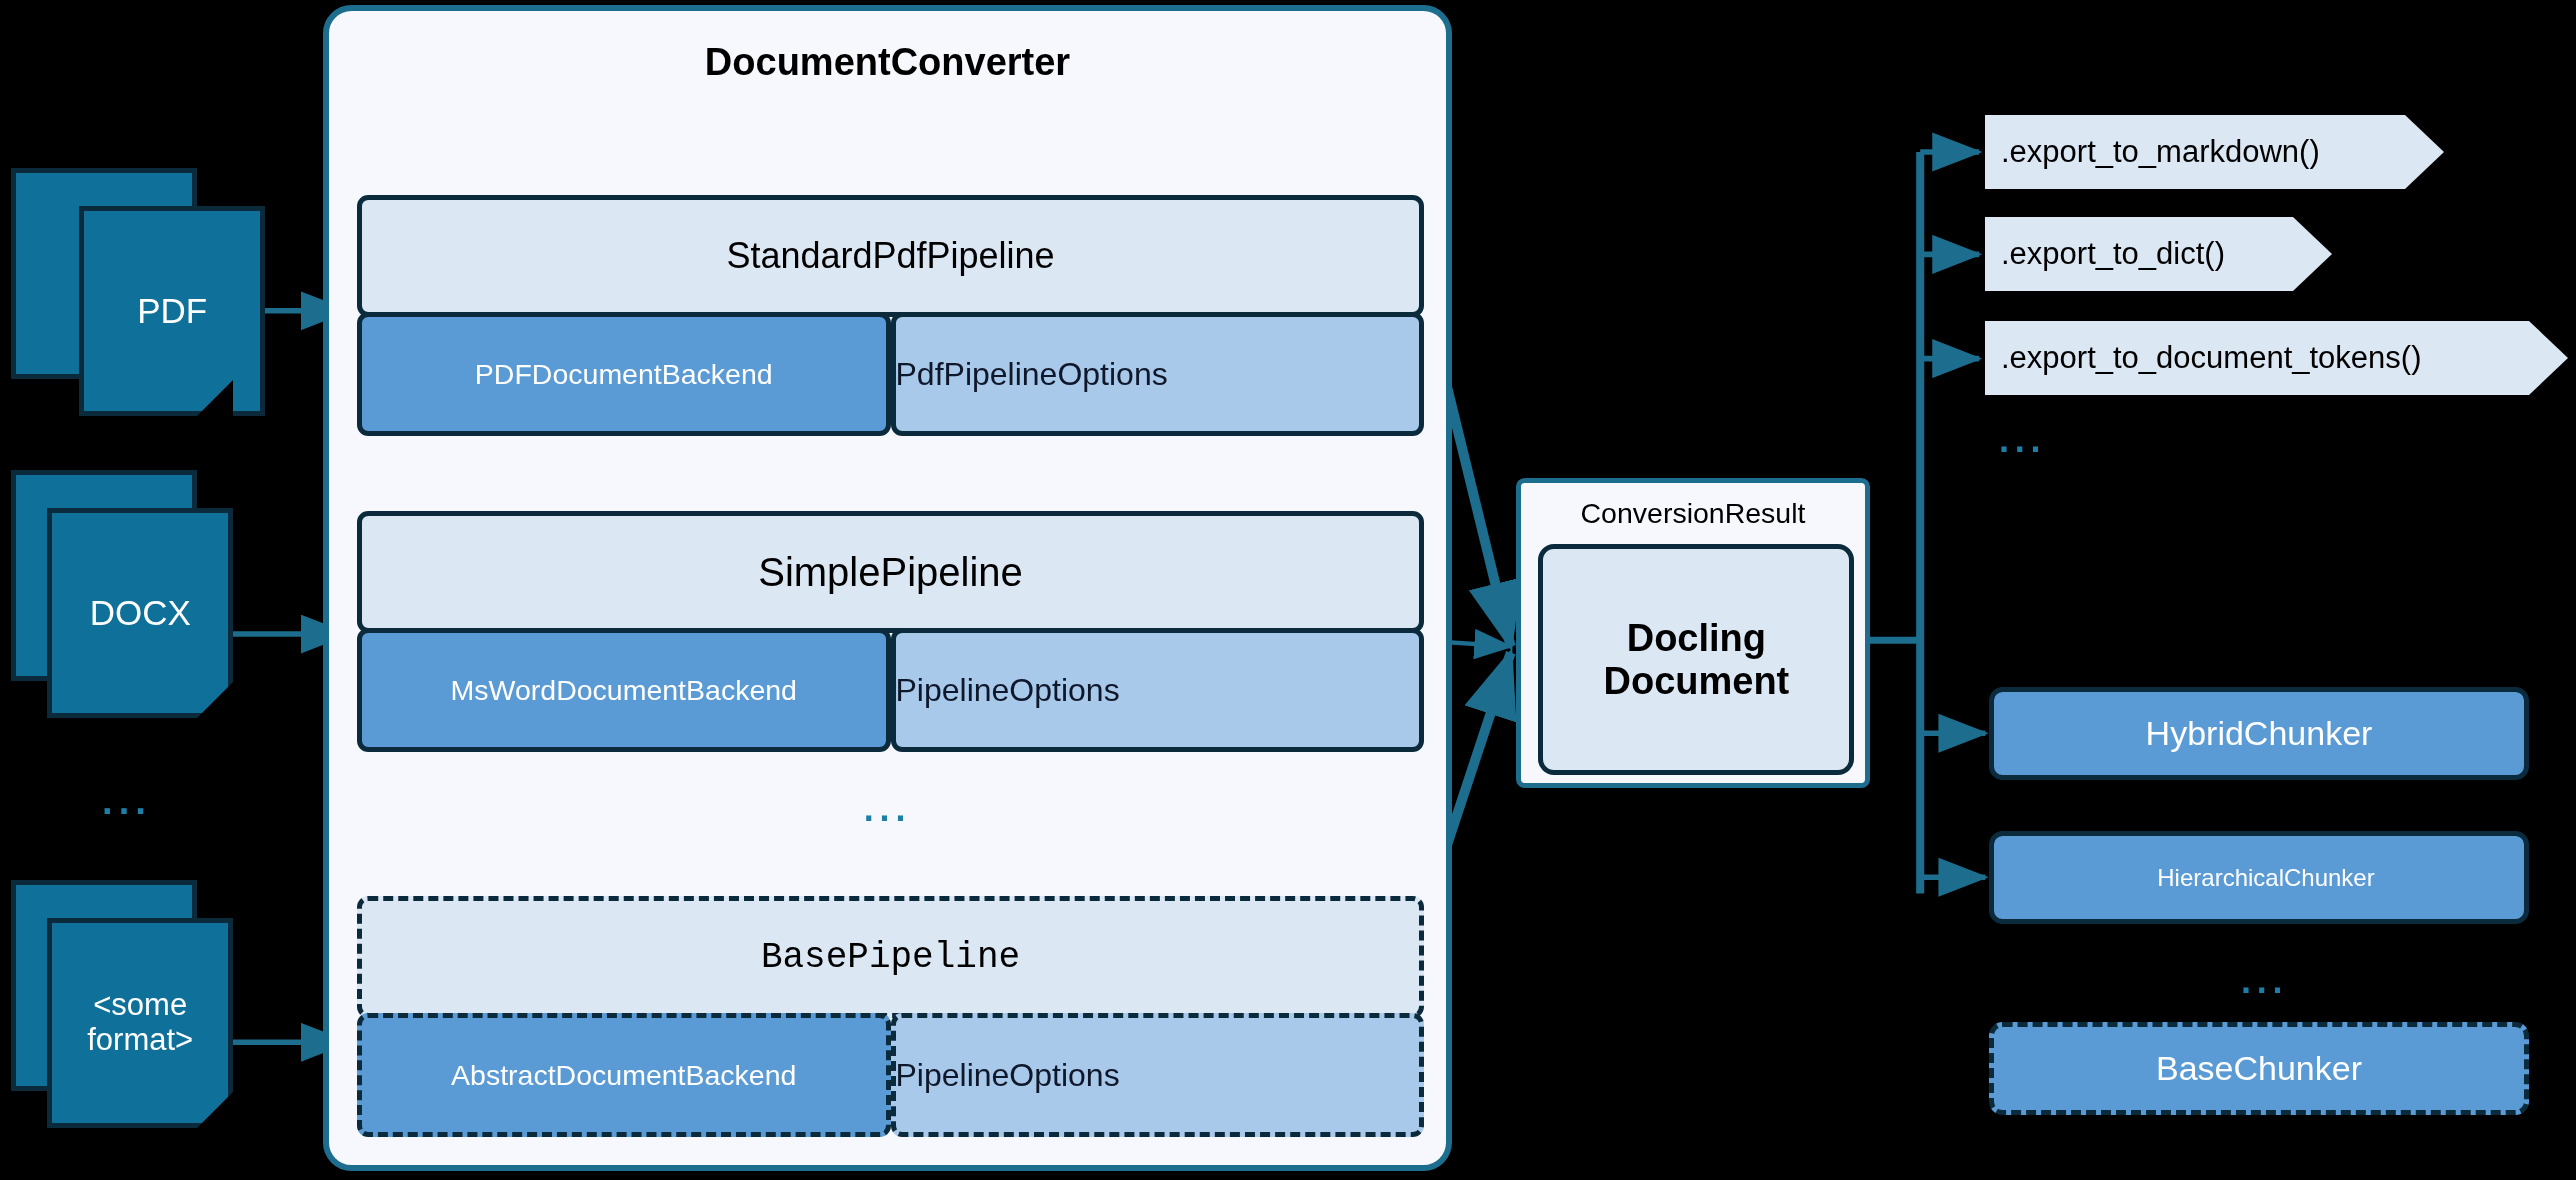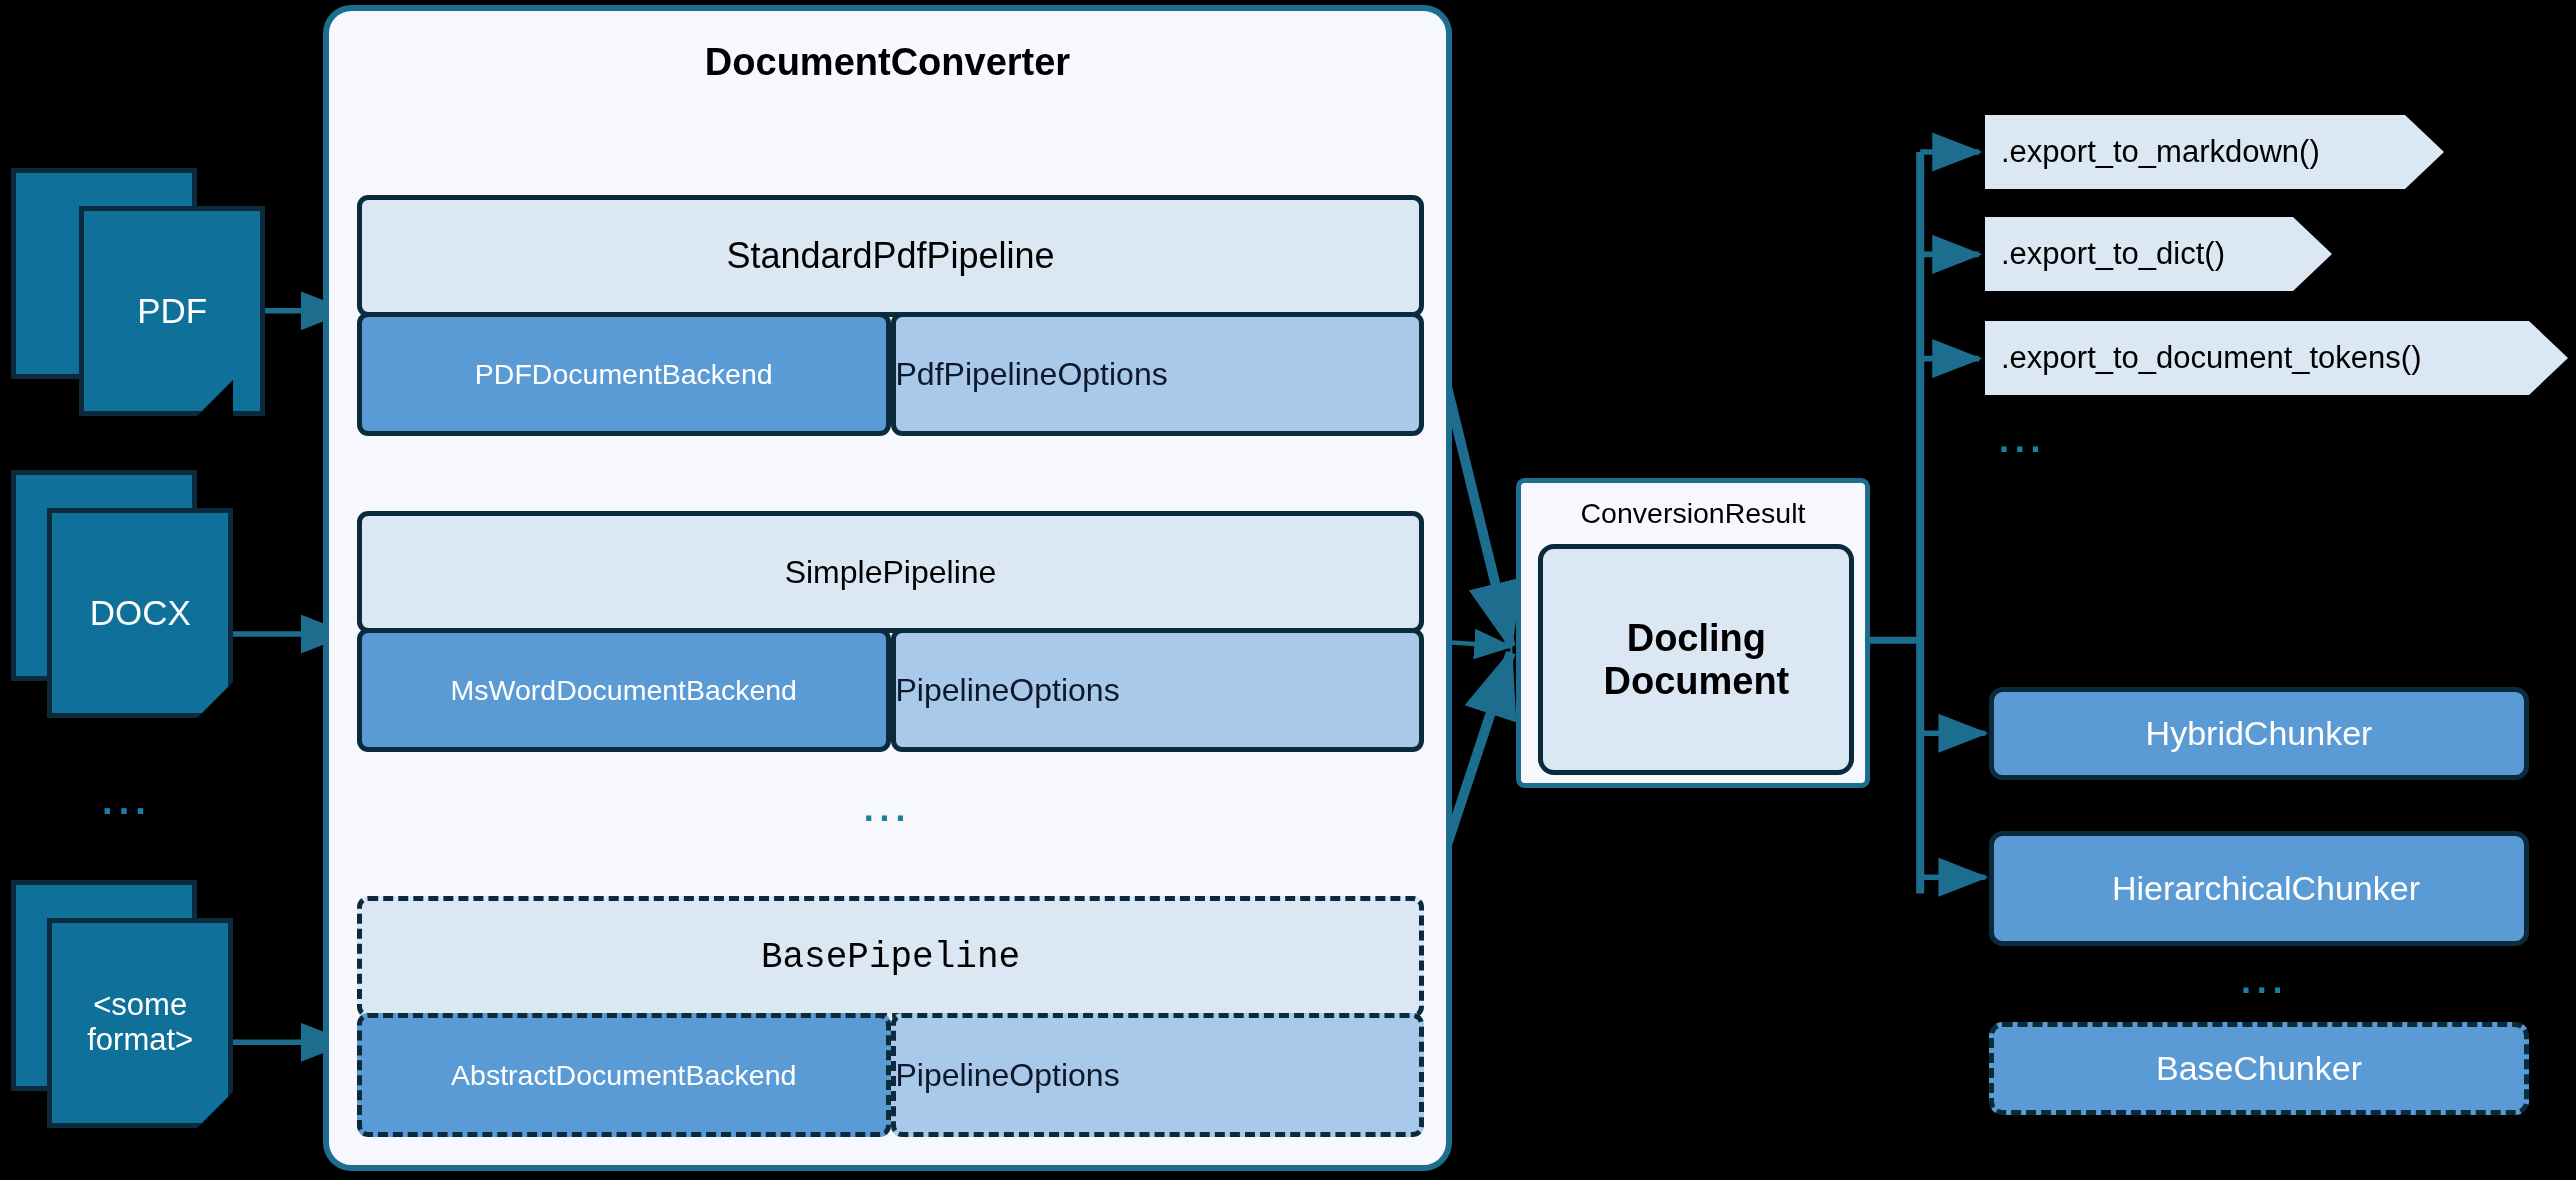--- a/index.html
+++ b/index.html
@@ -147,21 +147,21 @@
         <div class="pipe-backend" style="width:534px;height:124px;font-size:28.5px;">
           <span>PDFDocumentBackend</span>
         </div>
         <div class="pipe-options" style="width:534px;height:124px;font-size:32px;">
           <span>PdfPipelineOptions</span>
         </div>
       </div>
     </div>
 
     <div class="pipe-group" style="left:28px;top:500px;width:1067px;height:248px;">
-      <div class="pipe-head" style="width:1067px;height:122px;font-size:32px;">
+      <div class="pipe-head" style="width:1067px;height:122px;font-size:40px;">
         <span>SimplePipeline</span>
       </div>
       <div class="pipe-row" style="top:117px;width:1067px;height:124px;">
         <div class="pipe-backend" style="width:534px;height:124px;font-size:28.5px;">
           <span>MsWordDocumentBackend</span>
         </div>
         <div class="pipe-options" style="width:534px;height:124px;font-size:32px;">
           <span>PipelineOptions</span>
         </div>
       </div>
@@ -210,22 +210,22 @@
     <span>.export_to_document_tokens()</span>
   </div>
 
   <div class="ellipsis" style="left:1999px;top:422px;font-size:36px;">...</div>
 
   <div class="chunker" style="left:1989px;top:687px;width:540px;height:93px;
        font-size:34px;">
     <span>HybridChunker</span>
   </div>
 
-  <div class="chunker" style="left:1989px;top:831px;width:540px;height:115px;
-       font-size:34px;padding-left:14px;">
+  <div class="chunker" style="left:1989px;top:831px;width:540px;height:93px;
+       font-size:24px;padding-left:14px;">
     <span>HierarchicalChunker</span>
   </div>
 
   <div class="ellipsis" style="left:2241px;top:963px;font-size:36px;">...</div>
 
   <div class="chunker dashed" style="left:1989px;top:1022px;width:540px;height:93px;
        font-size:34px;">
     <span>BaseChunker</span>
   </div>
 

